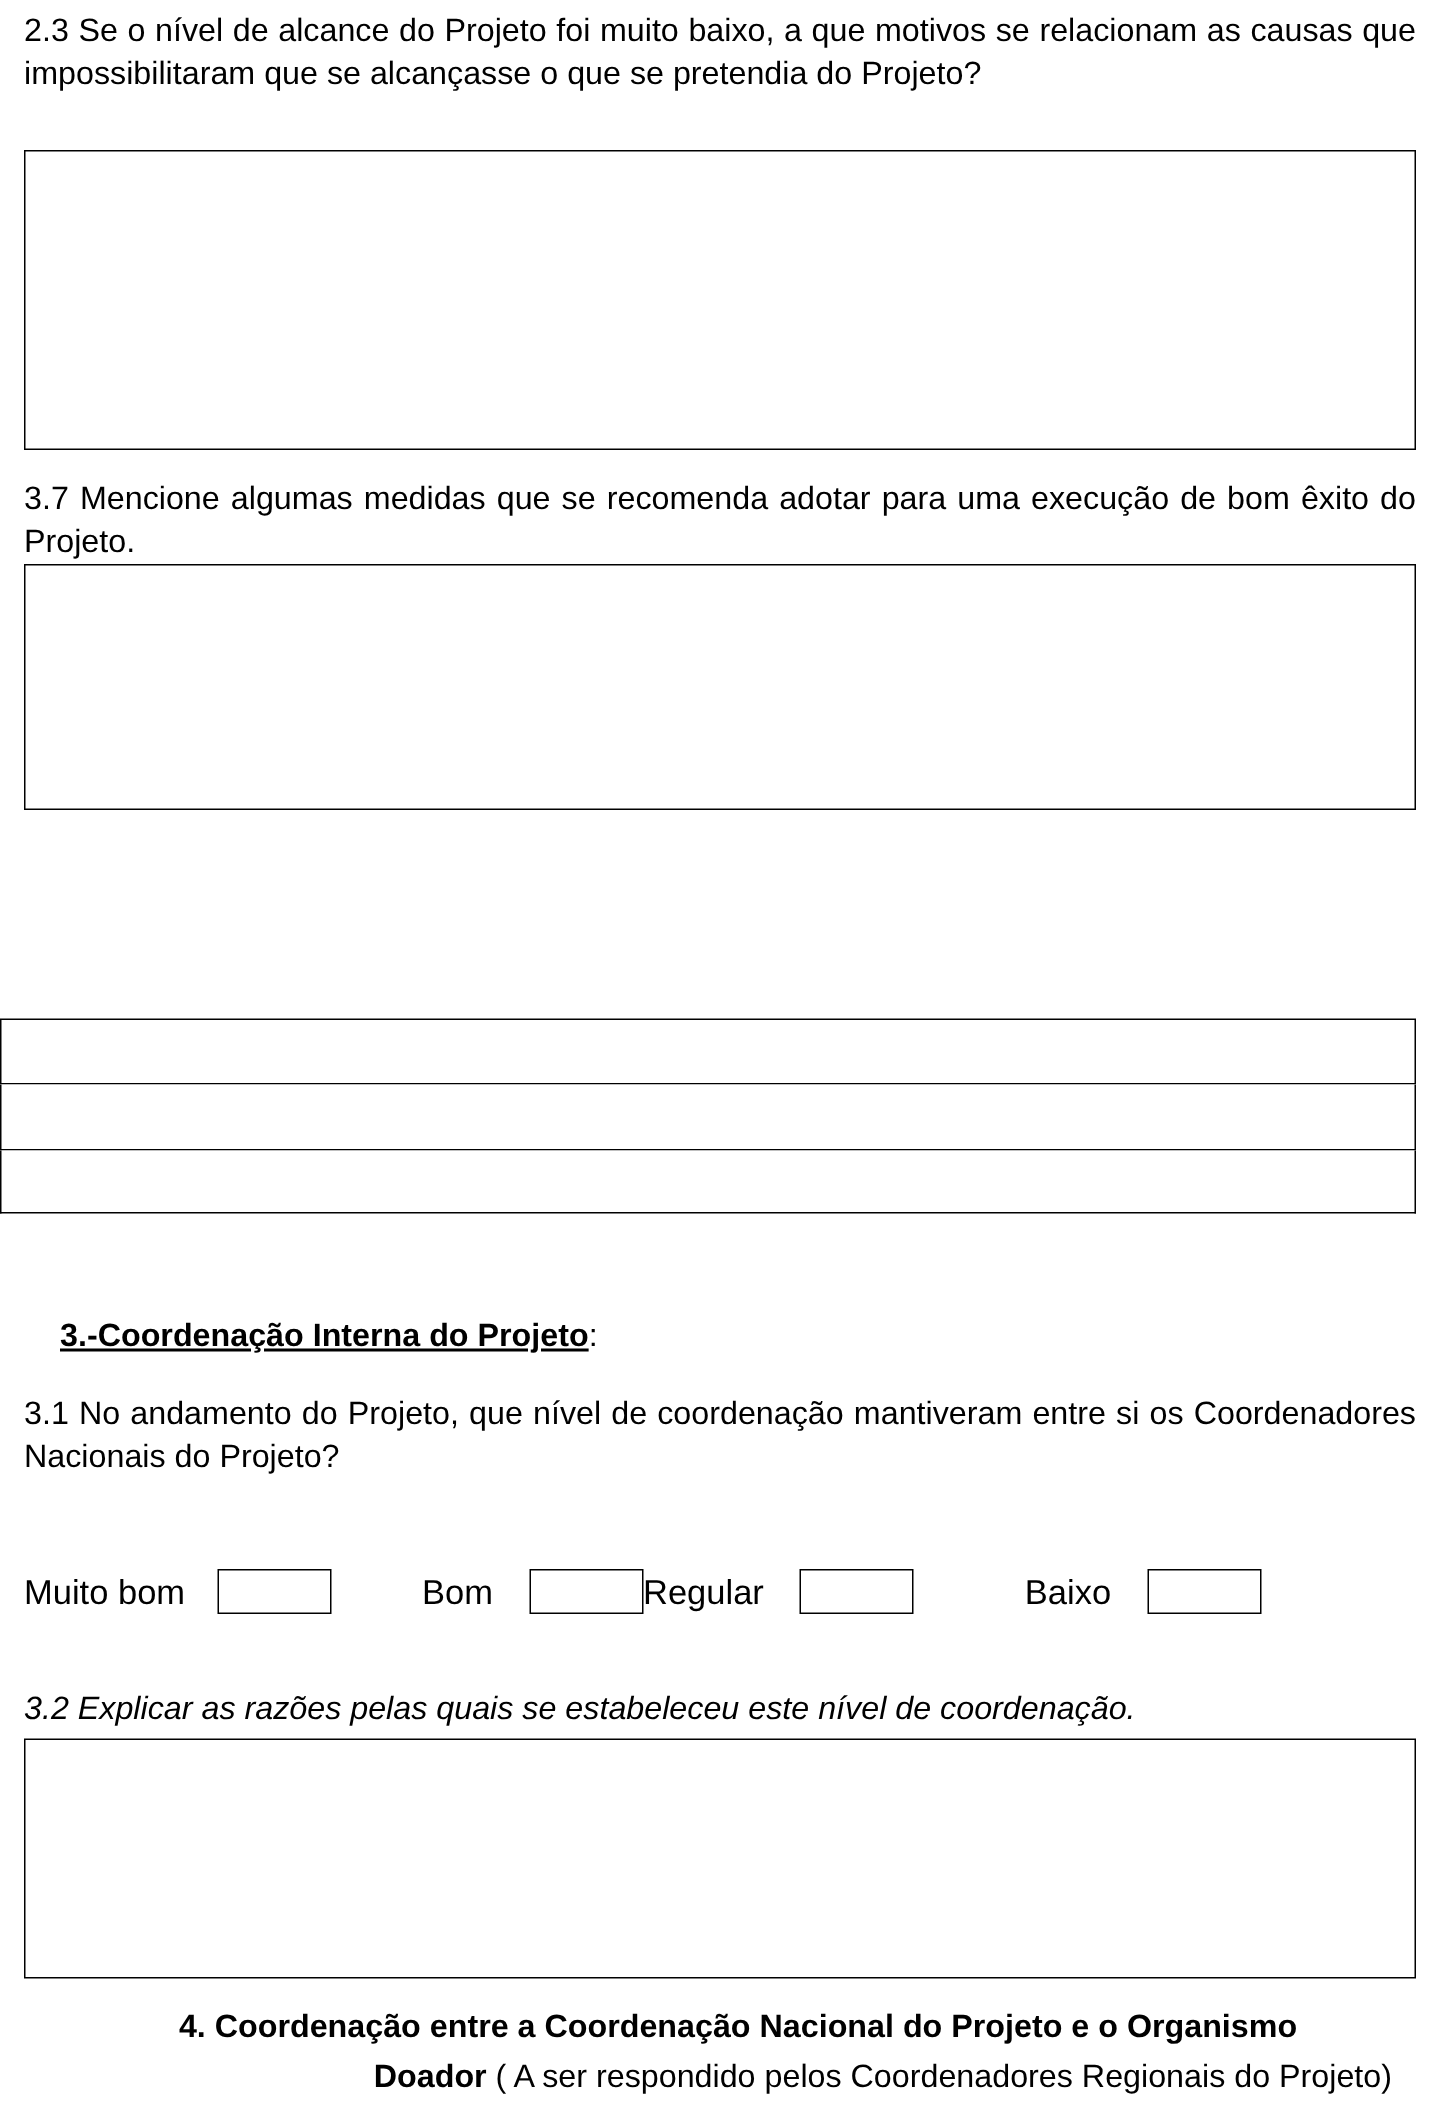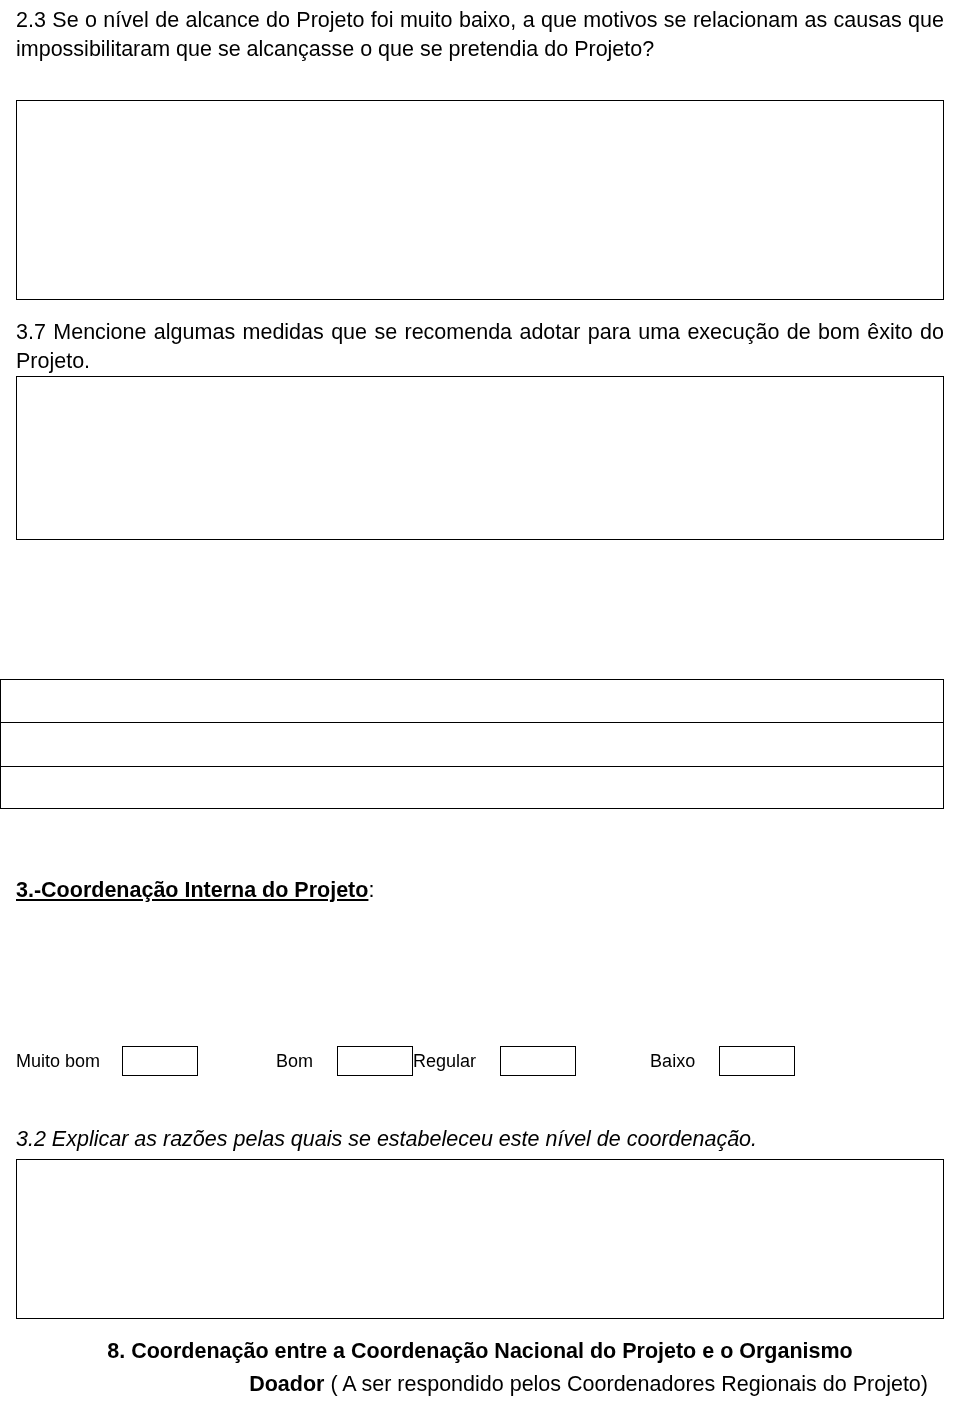--- a/index.html
+++ b/index.html
@@ -34,29 +34,30 @@
     border: 1px solid #000000;
     box-sizing: border-box;
     position: absolute;
     background: #ffffff;
   }
   .no-top {
     border-top: none;
   }
   .bold {
     font-weight: bold;
+    margin-left: 24px;
   }
   .underline {
     text-decoration: underline;
   }
   .rating-row {
     position: absolute;
     display: flex;
     align-items: center;
-    font-size: 18px;
+    font-size: 23px;
   }
   .rating-label {
     white-space: nowrap;
   }
   .rating-box {
     border: 1px solid #000000;
     width: 76px;
     height: 30px;
     box-sizing: border-box;
     background: #ffffff;
@@ -77,36 +78,37 @@
 
 
   <div class="box" style="left:0px; top:679px; width:944px; height:44px;"></div>
   <div class="box no-top" style="left:0px; top:723px; width:944px; height:44px;"></div>
   <div class="box no-top" style="left:0px; top:767px; width:944px; height:42px;"></div>
 
   <div class="q-block q-text" style="left:16px; top:876px; width:928px;">
     <span class="bold underline">3.-Coordenação Interna do Projeto</span><span>:</span>
   </div>
 
+  <div class="q-block q-text" style="left:16px; top:928px; width:928px;">3.1 No andamento do Projeto, que nível de coordenação mantiveram entre si os Coordenadores  Nacionais do Projeto?</div>
 
   <div class="rating-row" style="left:16px; top:1046px; width:928px;">
     <span class="rating-label">Muito bom</span>
     <span class="rating-box" style="margin-left:22px;"></span>
-    <span class="rating-label" style="margin-left:78px;">Bom</span>
+    <span class="rating-label" style="margin-left:60px;">Bom</span>
     <span class="rating-box" style="margin-left:24px;"></span>
     <span class="rating-label" style="">Regular</span>
     <span class="rating-box" style="margin-left:24px;"></span>
     <span class="rating-label" style="margin-left:74px;">Baixo</span>
     <span class="rating-box" style="margin-left:24px;"></span>
   </div>
 
   <div class="q-block q-text" style="left:16px; top:1125px; width:928px;font-style:italic;">3.2 Explicar as razões pelas quais se estabeleceu este nível de coordenação.</div>
 
   <div class="box" style="left:16px; top:1159px; width:928px; height:160px;"></div>
 
   <div class="q-block q-text" style="left:16px; top:1337px; width:928px; text-align:center;">
-    <span class="bold">8. Coordenação entre a Coordenação  Nacional do Projeto e o Organismo</span>
+    <span class="bold">4. Coordenação entre a Coordenação  Nacional do Projeto e o Organismo</span>
   </div>
   <div class="q-block q-text" style="left:0; top:1370px; width:928px; text-align:right;">
     <span class="bold">Doador</span><span> ( A ser respondido pelos  Coordenadores  Regionais do Projeto</span><span>)</span>
   </div>
 
 </div>
 
 </body></html>

